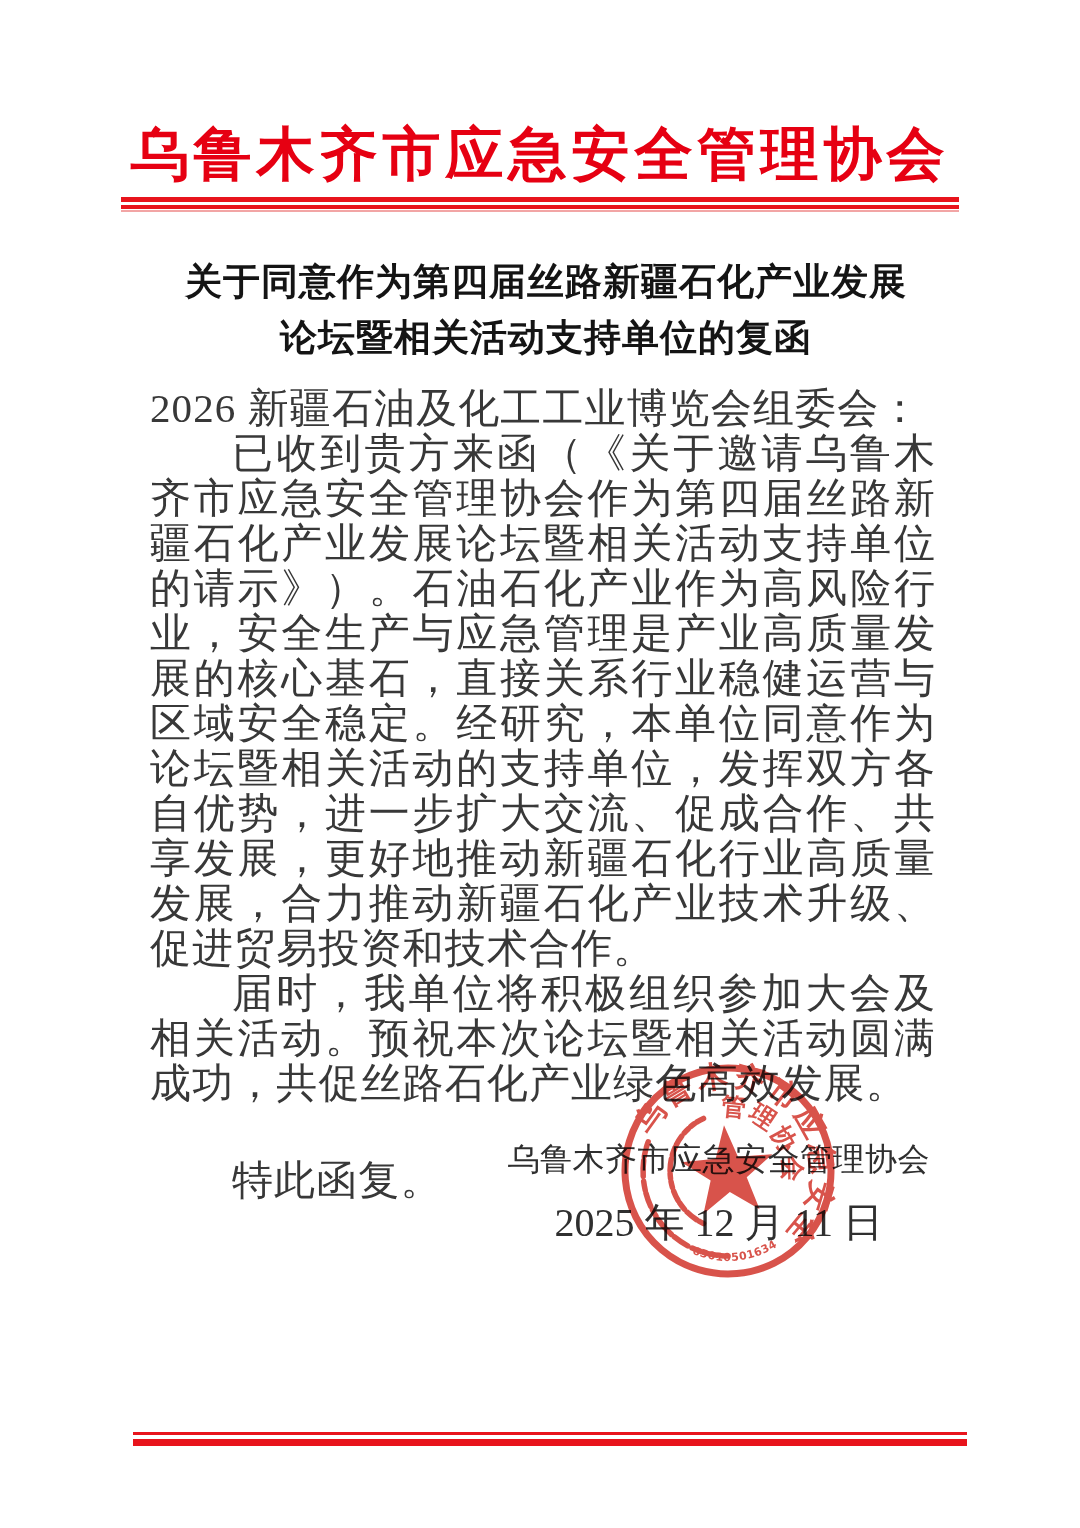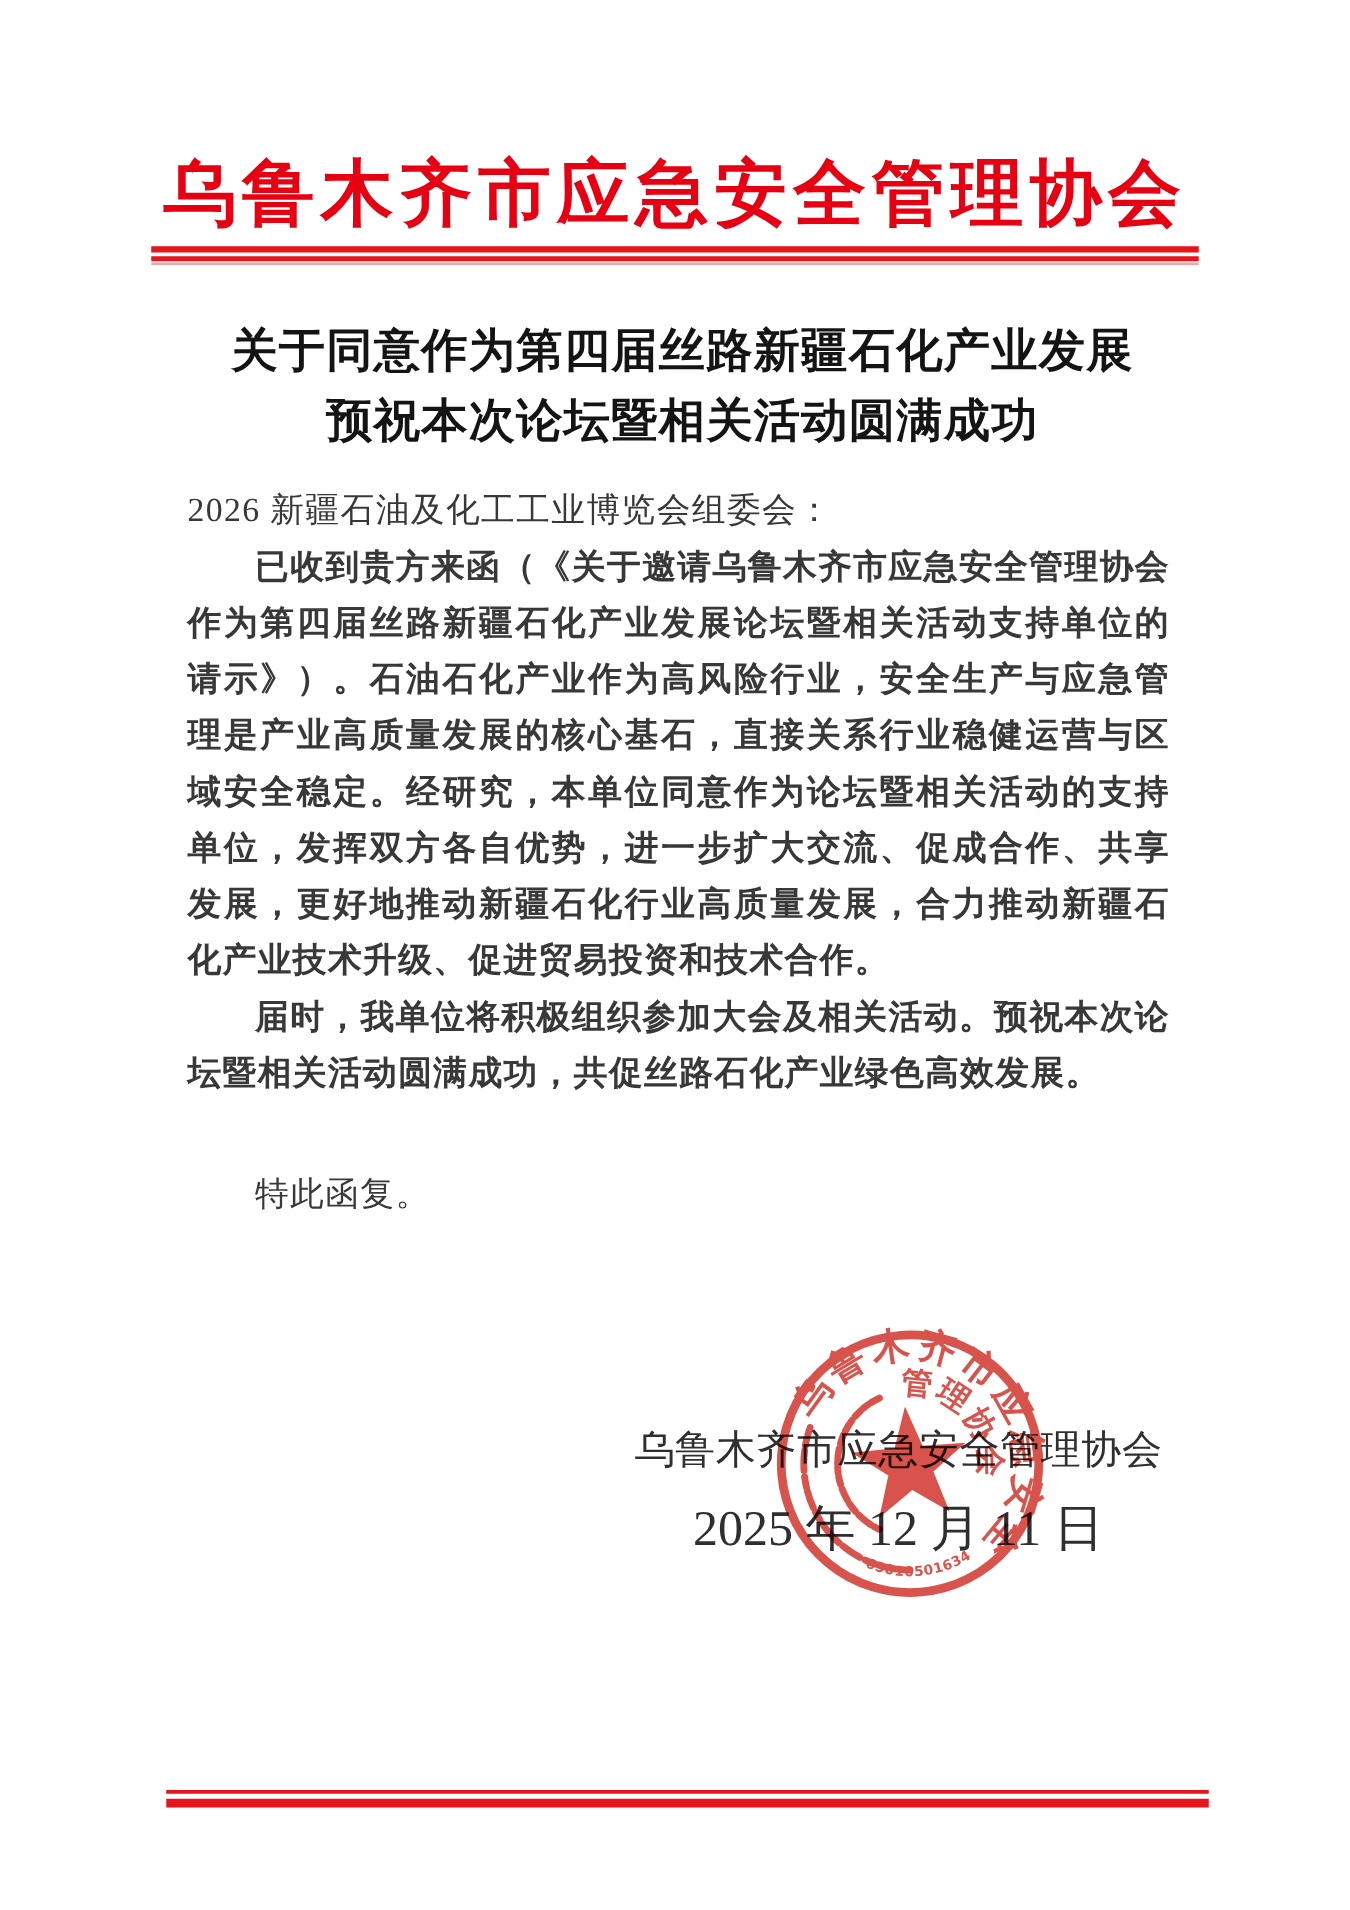--- a/index.html
+++ b/index.html
@@ -51,28 +51,28 @@
     font-size:37px;
     line-height:56px;
     font-weight:bold;
     color:var(--title-text,#141414);
     letter-spacing:1px;
     margin-left:12px;
   }
   
   .body-text{
     margin:20px 144px 0 150px;
-    font-size:27px;
+    font-size:41px;
     line-height:45px;
     letter-spacing:1.1px;
     color:var(--body-text,#383838);
     text-align:justify;
   }
   .salutation{text-indent:0;}
-  .para{text-indent:2em;font-weight:bold;}
+  .para{text-indent:2em;}
   .closing{
     text-indent:2em;
     margin-top:52px;
   }
   
   .signature-block{
     position:absolute;
     right:150px;
     top:1138px;
     text-align:center;
@@ -126,21 +126,21 @@
       <div class="l1"></div>
       <div class="g1"></div>
       <div class="l2"></div>
       <div class="g2"></div>
       <div class="l3"></div>
     </div>
   </div>
 
   <div class="doc-title">
     <div>关于同意作为第四届丝路新疆石化产业发展</div>
-    <div>预祝本次论坛暨相关活动圆满成功</div>
+    <div>论坛暨相关活动支持单位的复函</div>
   </div>
 
   <div class="body-text">
     <div class="salutation">2026 新疆石油及化工工业博览会组委会：</div>
     <div class="para">已收到贵方来函（《关于邀请乌鲁木齐市应急安全管理协会作为第四届丝路新疆石化产业发展论坛暨相关活动支持单位的请示》）。石油石化产业作为高风险行业，安全生产与应急管理是产业高质量发展的核心基石，直接关系行业稳健运营与区域安全稳定。经研究，本单位同意作为论坛暨相关活动的支持单位，发挥双方各自优势，进一步扩大交流、促成合作、共享发展，更好地推动新疆石化行业高质量发展，合力推动新疆石化产业技术升级、促进贸易投资和技术合作。</div>
     <div class="para">届时，我单位将积极组织参加大会及相关活动。预祝本次论坛暨相关活动圆满成功，共促丝路石化产业绿色高效发展。</div>
     <div class="closing">特此函复。</div>
   </div>
 
   <div class="signature-block">

